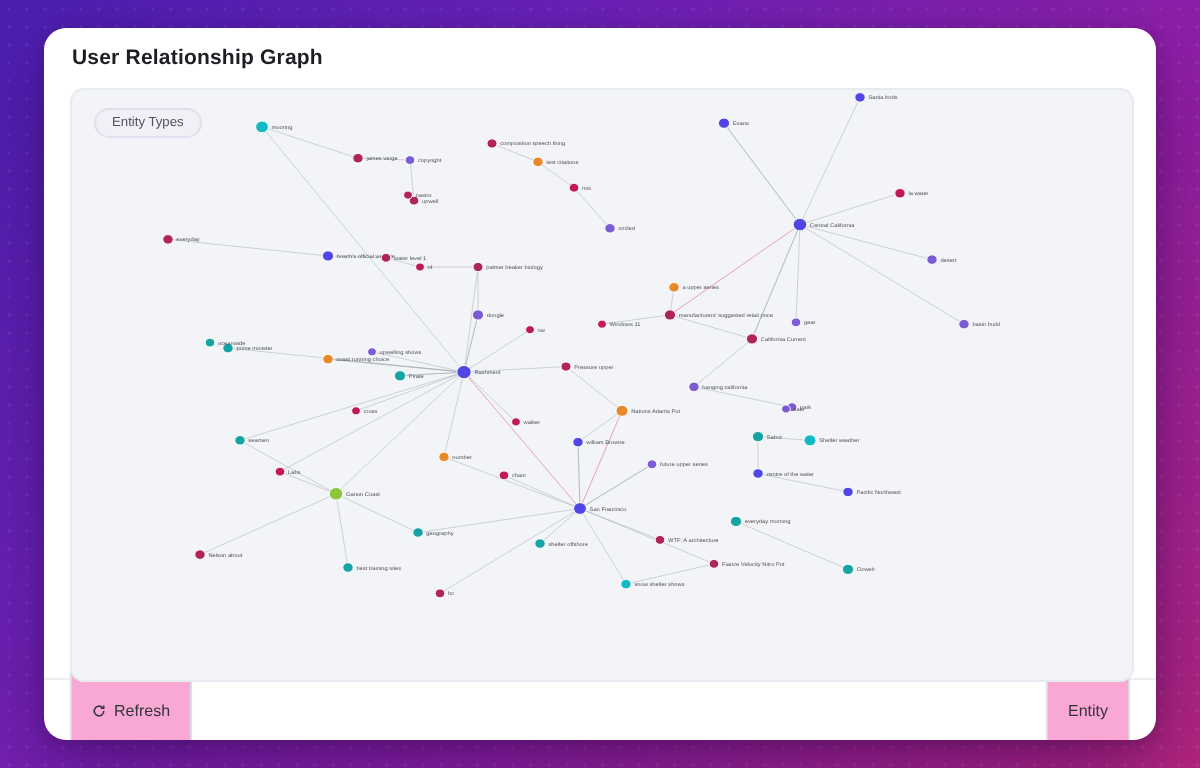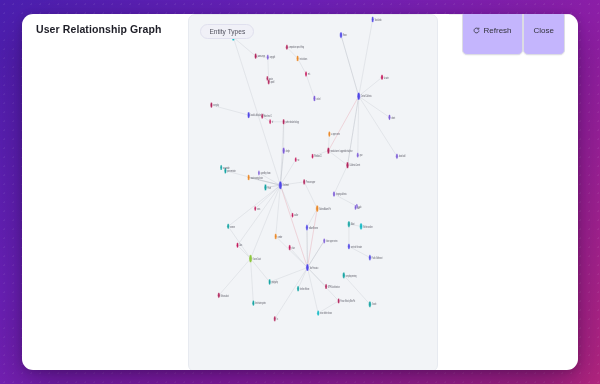--- a/index.html
+++ b/index.html
@@ -8,41 +8,41 @@
     font-family:"Liberation Sans","DejaVu Sans",sans-serif;
     background:linear-gradient(135deg,#4b1fb0 0%,#6b21b8 30%,#8e1fa8 62%,#b5257f 100%);
   }
   .bg-dots{position:absolute;left:0;top:0;width:600px;height:384px;
     background-image:radial-gradient(rgba(255,255,255,.13) 1px,transparent 1px);
     background-size:9px 9px;opacity:.5;pointer-events:none;}
   .modal{
     position:absolute;left:22px;top:14px;width:556px;height:356px;
     background:#ffffff;border-radius:11px;
     box-shadow:0 16px 44px rgba(30,0,60,.42),0 2px 8px rgba(0,0,0,.18);
-    display:flex;flex-direction:row;overflow:hidden;
+    display:flex;flex-direction:column;overflow:hidden;
   }
   .m-head{padding:9px 14px 8px 14px;flex:0 0 auto;}
   .m-title{font-size:10.5px;font-weight:bold;color:#1d1d26;letter-spacing:.1px;line-height:13px;}
   .m-sub{font-size:7.4px;color:#8a8a97;margin-top:3px;line-height:10px;}
   .m-body{flex:1 1 auto;padding:0 13px;min-height:0;}
   .canvas{
     position:relative;width:100%;height:100%;
     background:#f2f4f7;border:1px solid #e7eaf0;border-radius:7px;overflow:hidden;
   }
   .legend{
     position:absolute;left:11px;top:9px;z-index:6;
     background:#f0f0f7;border:1px solid #e0e0ee;border-radius:9px;
     padding:3px 8px;font-size:6.6px;color:#52525f;
   }
   .m-foot{
     flex:0 0 auto;height:30px;border-top:1px solid #ededf2;
     display:flex;align-items:center;justify-content:space-between;padding:0 13px;
   }
   .btn{
-    font-size:8px;color:#33333d;background:#c4b5fd;
+    font-size:8px;color:#33333d;background:#f9a8d4;
     border:1px solid #dcdce4;border-radius:5px;
     padding:19px 10px;display:flex;align-items:center;gap:4px;
     box-shadow:0 1px 1px rgba(0,0,0,.04);
   }
   .btn svg{display:block;}
   svg.graph{position:absolute;left:0;top:0;width:100%;height:100%;}
   .edge{stroke:#9aa0ab;stroke-opacity:.5;stroke-width:.45;fill:none;}
   .edge.hl{stroke:#d9485f;stroke-opacity:.55;}
   .nlabel{font-family:"Liberation Sans",sans-serif;font-size:2.9px;fill:#50505c;}
 </style>
@@ -390,17 +390,17 @@
 
   <div class="m-foot">
     <div class="btn">
       <svg width="7" height="7" viewBox="0 0 16 16">
         <path d="M13.5 8a5.5 5.5 0 1 1-1.6-3.9" fill="none" stroke="#33333d" stroke-width="1.8"></path>
         <path d="M13.4 1.6v3.3h-3.3" fill="none" stroke="#33333d" stroke-width="1.8"></path>
       </svg>
       <span>Refresh</span>
     </div>
     <div class="btn">
-      <span>Close</span>
+      <span>Entity</span>
     </div>
   </div>
 
 </div>
 
 </body></html>

